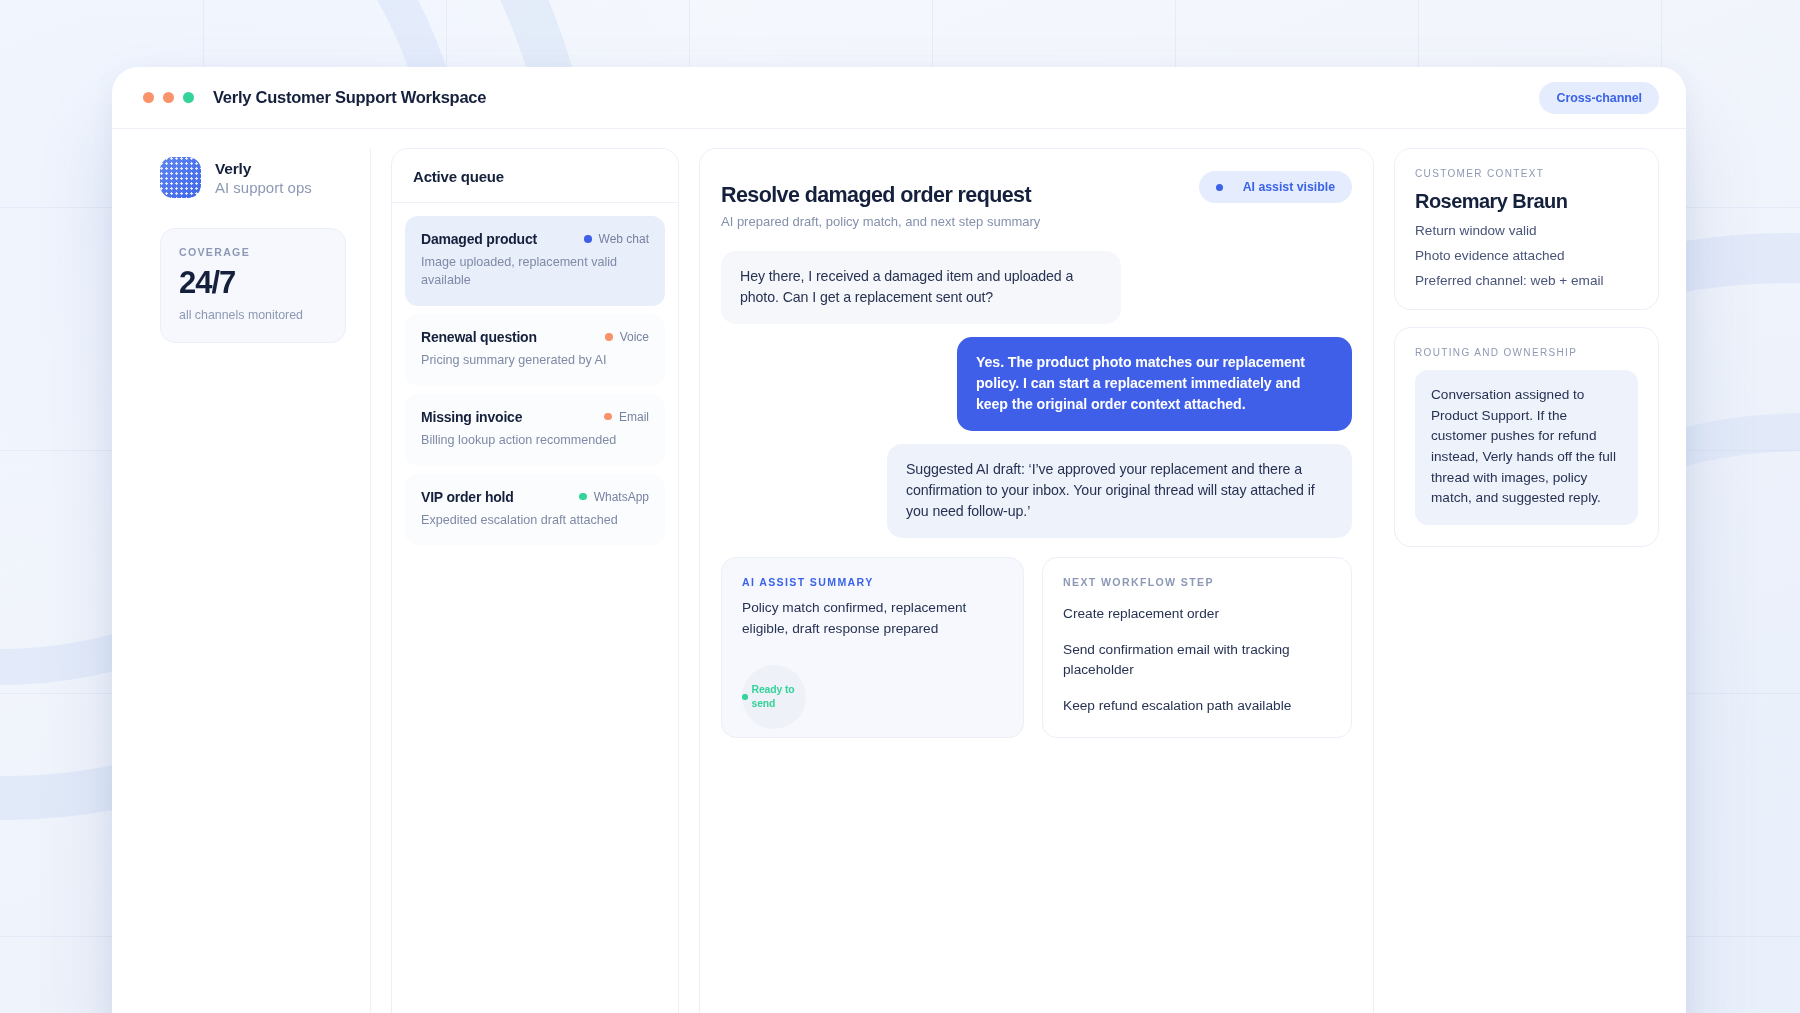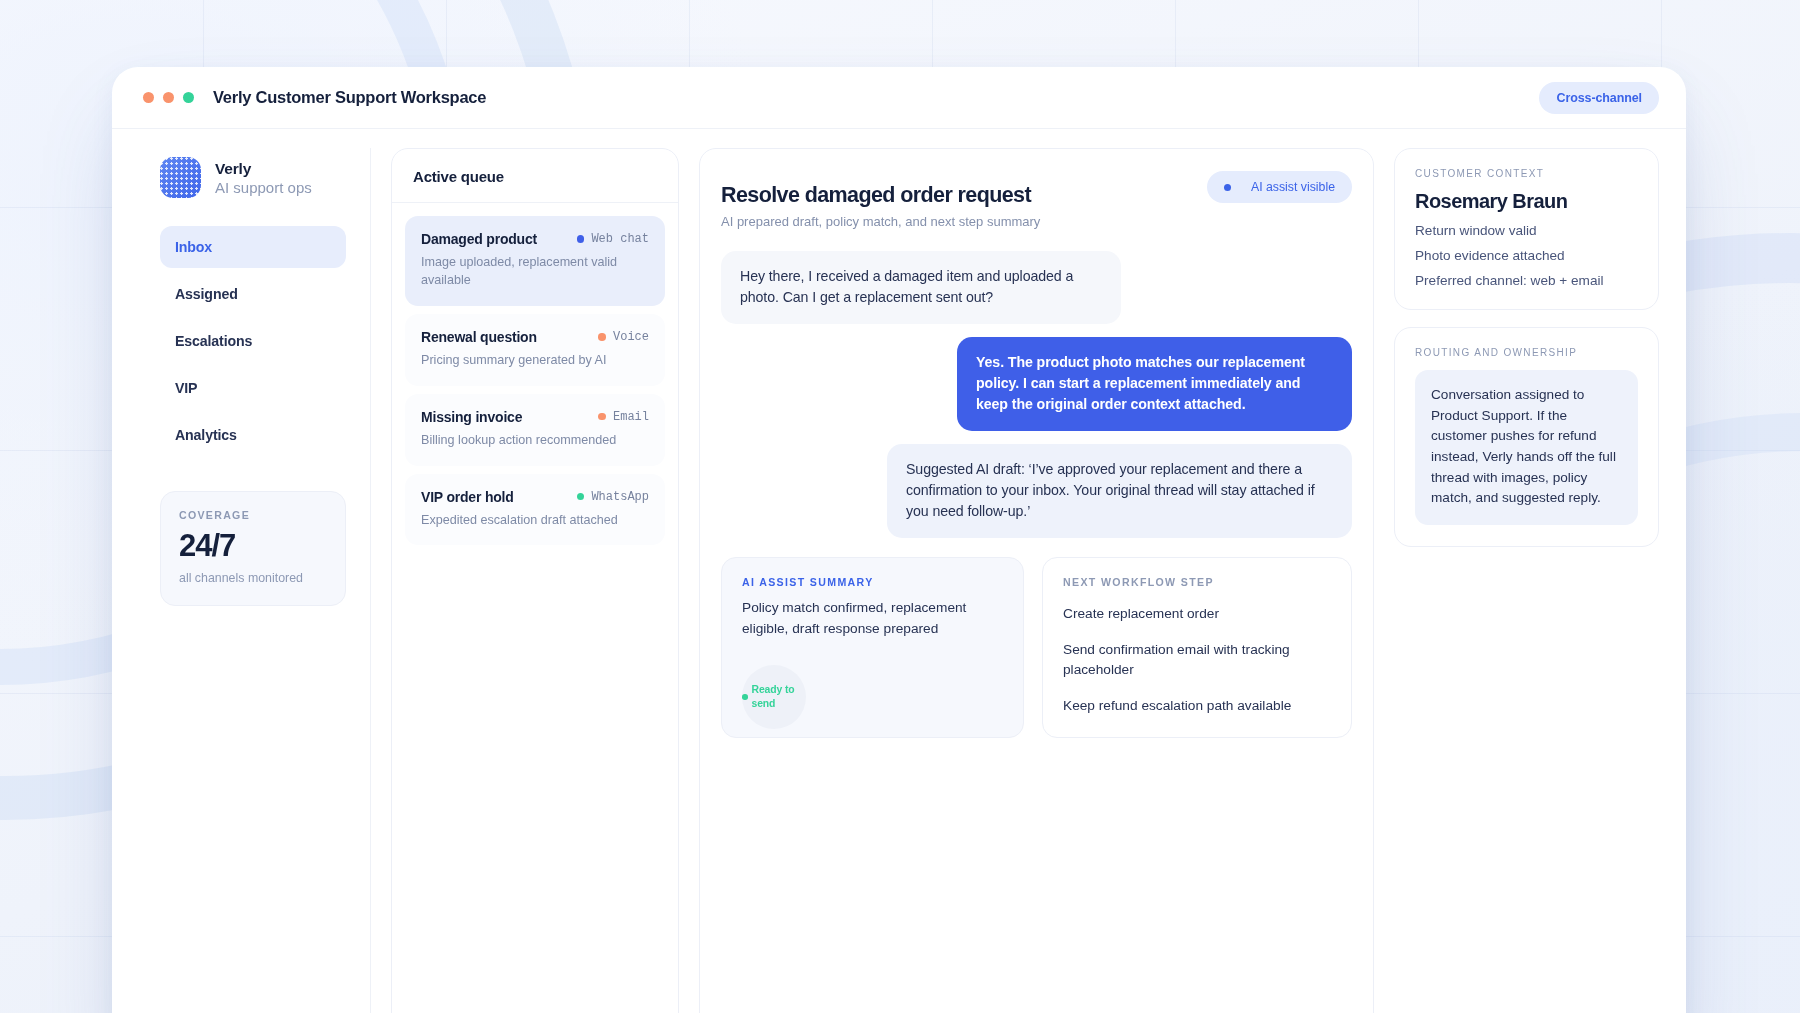--- a/index.html
+++ b/index.html
@@ -161,42 +161,42 @@
   .queue-item {
     border-radius: 13px;
     padding: 14px 15px 15px 15px;
     cursor: pointer;
     background: #fbfcfe;
     border: 1px solid transparent;
   }
   .queue-item.selected { background: #e9eefb; }
   .queue-item-top { display: flex; align-items: center; justify-content: space-between; gap: 10px; }
   .queue-item-title { font-size: 14px; font-weight: 700; color: #15203c; letter-spacing: -0.2px; }
-  .queue-channel { display: flex; align-items: center; gap: 7px; font-size: 12px; color: #76829e; white-space: nowrap; font-family: Liberation Mono, monospace; }
+  .queue-channel { display: flex; align-items: center; gap: 7px; font-size: 12px; color: #76829e; white-space: nowrap; }
   .ch-dot { width: 7.5px; height: 7.5px; border-radius: 50%; flex: 0 0 7.5px; }
   .queue-item-sub { font-size: 12.6px; color: #7e8aa6; line-height: 1.42; margin-top: 7px; }
 
   
   .conversation {
     flex: 1;
     min-width: 0;
     margin-left: 20px;
     background: #ffffff;
     border: 1px solid #eceff7;
     border-radius: 17px;
     padding: 22px 21px 22px 21px;
     display: flex;
     flex-direction: column;
   }
   .conv-head { display: flex; align-items: flex-start; justify-content: space-between; gap: 20px; }
   .conv-title { font-size: 21.5px; font-weight: 800; color: #15203c; letter-spacing: -0.6px; margin-top: 12px; }
   .conv-sub { font-size: 13px; color: #8490ac; margin-top: 6px; }
   .chip-aiassist {
     background: #e5ecfd; color: #3b63e8;
-    font-size: 12.3px; font-weight: 400;
+    font-size: 12.3px; font-weight: 700;
     padding: 9px 17px; border-radius: 999px;
     display: flex; align-items: center; gap: 20px;
     white-space: nowrap; flex: 0 0 auto;
   }
   .chip-aiassist .pip { width: 7px; height: 7px; border-radius: 50%; background: #3b63e8; }
 
   .thread { margin-top: 22px; display: flex; flex-direction: column; gap: 13px; }
   .bubble {
     max-width: 400px;
     border-radius: 15px;
@@ -304,27 +304,20 @@
 
     <div class="sidebar">
       <div class="brand">
         <div class="logo"></div>
         <div>
           <div class="brand-name">Verly</div>
           <div class="brand-sub">AI support ops</div>
         </div>
       </div>
 
-      <div class="nav">
-        <div class="nav-item active">Inbox</div>
-        <div class="nav-item">Assigned</div>
-        <div class="nav-item">Escalations</div>
-        <div class="nav-item">VIP</div>
-        <div class="nav-item">Analytics</div>
-      </div>
 
       <div class="coverage-card">
         <div class="coverage-label">COVERAGE</div>
         <div class="coverage-value">24/7</div>
         <div class="coverage-sub">all channels monitored</div>
       </div>
     </div>
 
     <div class="queue">
       <div class="queue-head">Active queue</div>

